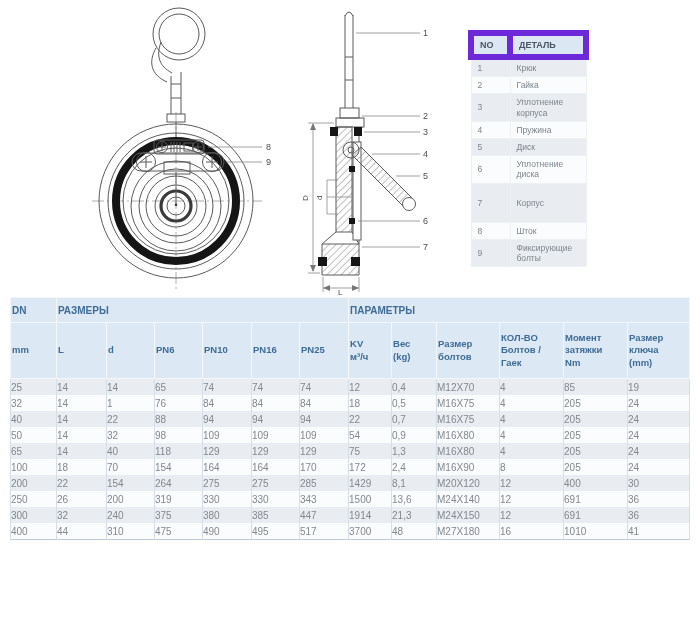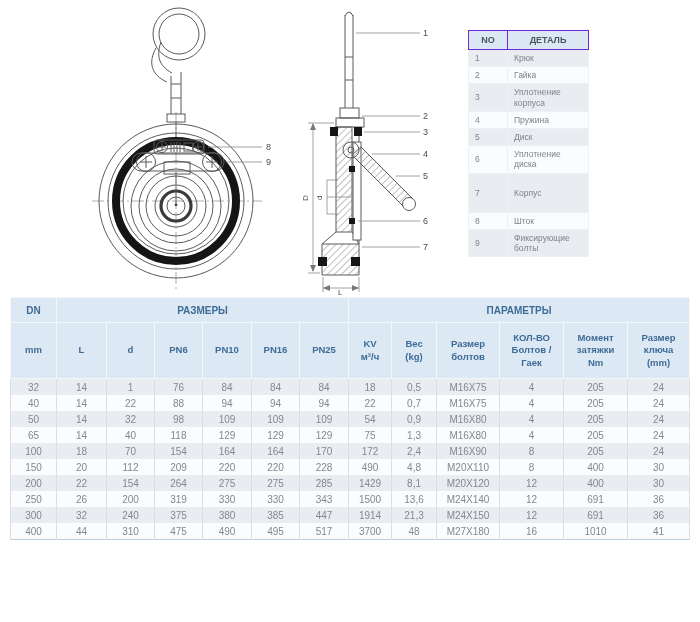--- a/index.html
+++ b/index.html
@@ -3,31 +3,31 @@
 <meta charset="utf-8">
 <style>
   html,body { margin:0; padding:0; background:#ffffff; font-family:"Liberation Sans", sans-serif; }
   .canvas { position:relative; width:700px; height:622px; background:#ffffff; overflow:hidden; }
 
   svg.drawing { position:absolute; left:0; top:0; }
 
   
   .parts-table { position:absolute; left:468px; top:30px; width:121px;
     border-collapse:collapse; font-size:8.5px; color:#7d848b; border:1px solid #c9d6e2; }
-  .parts-table th { background:#dbe7f2; color:#4a5560; font-weight:bold; text-align:center;
-    padding:4px 6px; font-size:9px; border:1px solid #6d28d9; }
+  .parts-table th { background:#dbe7f2; color:#4a5560; font-weight:bold; text-align:left;
+    padding:4px 6px; font-size:9px; border:6px solid #6d28d9; }
   .parts-table td { padding:3px 6px; border:1px solid #eef1f4; line-height:1.2; vertical-align:middle; }
   .parts-table td:first-child { width:26px; }
   .parts-table tbody tr:nth-child(odd) td { background:#e9edf1; }
   .parts-table tbody tr:nth-child(even) td { background:#fbfcfd; }
   .parts-table tbody tr:nth-child(7) td { padding-top:14px; padding-bottom:14px; }
 
   
   .main-table { position:absolute; left:10px; top:297px; width:680px; table-layout:fixed;
-    border-collapse:collapse; font-size:10px; color:#82888e; text-align:center;
+    border-collapse:collapse; font-size:10px; color:#82888e; text-align:left;
     border:1px solid #bccbd9; }
   .main-table thead th { background:#dce8f3; color:#3f6c96; font-weight:bold;
     border:1px solid #f3f7fa; }
   .main-table thead tr.h1 th { height:22px; font-size:10px; }
   .main-table thead tr.h2 th { height:53px; font-size:9.5px; line-height:1.3; white-space:pre-line; }
   .main-table tbody td { height:16px; padding:0; border-left:1px solid #d6dfe8; border-right:1px solid #d6dfe8; }
   .main-table tbody tr:nth-child(odd)  { background:#e9edf1; }
   .main-table tbody tr:nth-child(even) { background:#fbfcfd; }
 </style>
 </head>
@@ -293,20 +293,35 @@
         <th>Момент
 затяжки
 Nm</th>
         <th>Размер
 ключа
 (mm)</th>
       </tr>
     </thead>
     <tbody>
         <tr>
+          <td>25</td>
+          <td>14</td>
+          <td>14</td>
+          <td>65</td>
+          <td>74</td>
+          <td>74</td>
+          <td>74</td>
+          <td>12</td>
+          <td>0,4</td>
+          <td>M12X70</td>
+          <td>4</td>
+          <td>85</td>
+          <td>19</td>
+        </tr>
+        <tr>
           <td>32</td>
           <td>14</td>
           <td>1</td>
           <td>76</td>
           <td>84</td>
           <td>84</td>
           <td>84</td>
           <td>18</td>
           <td>0,5</td>
           <td>M16X75</td>
@@ -368,35 +383,20 @@
           <td>164</td>
           <td>170</td>
           <td>172</td>
           <td>2,4</td>
           <td>M16X90</td>
           <td>8</td>
           <td>205</td>
           <td>24</td>
         </tr>
         <tr>
-          <td>150</td>
-          <td>20</td>
-          <td>112</td>
-          <td>209</td>
-          <td>220</td>
-          <td>220</td>
-          <td>228</td>
-          <td>490</td>
-          <td>4,8</td>
-          <td>M20X110</td>
-          <td>8</td>
-          <td>400</td>
-          <td>30</td>
-        </tr>
-        <tr>
           <td>200</td>
           <td>22</td>
           <td>154</td>
           <td>264</td>
           <td>275</td>
           <td>275</td>
           <td>285</td>
           <td>1429</td>
           <td>8,1</td>
           <td>M20X120</td>

